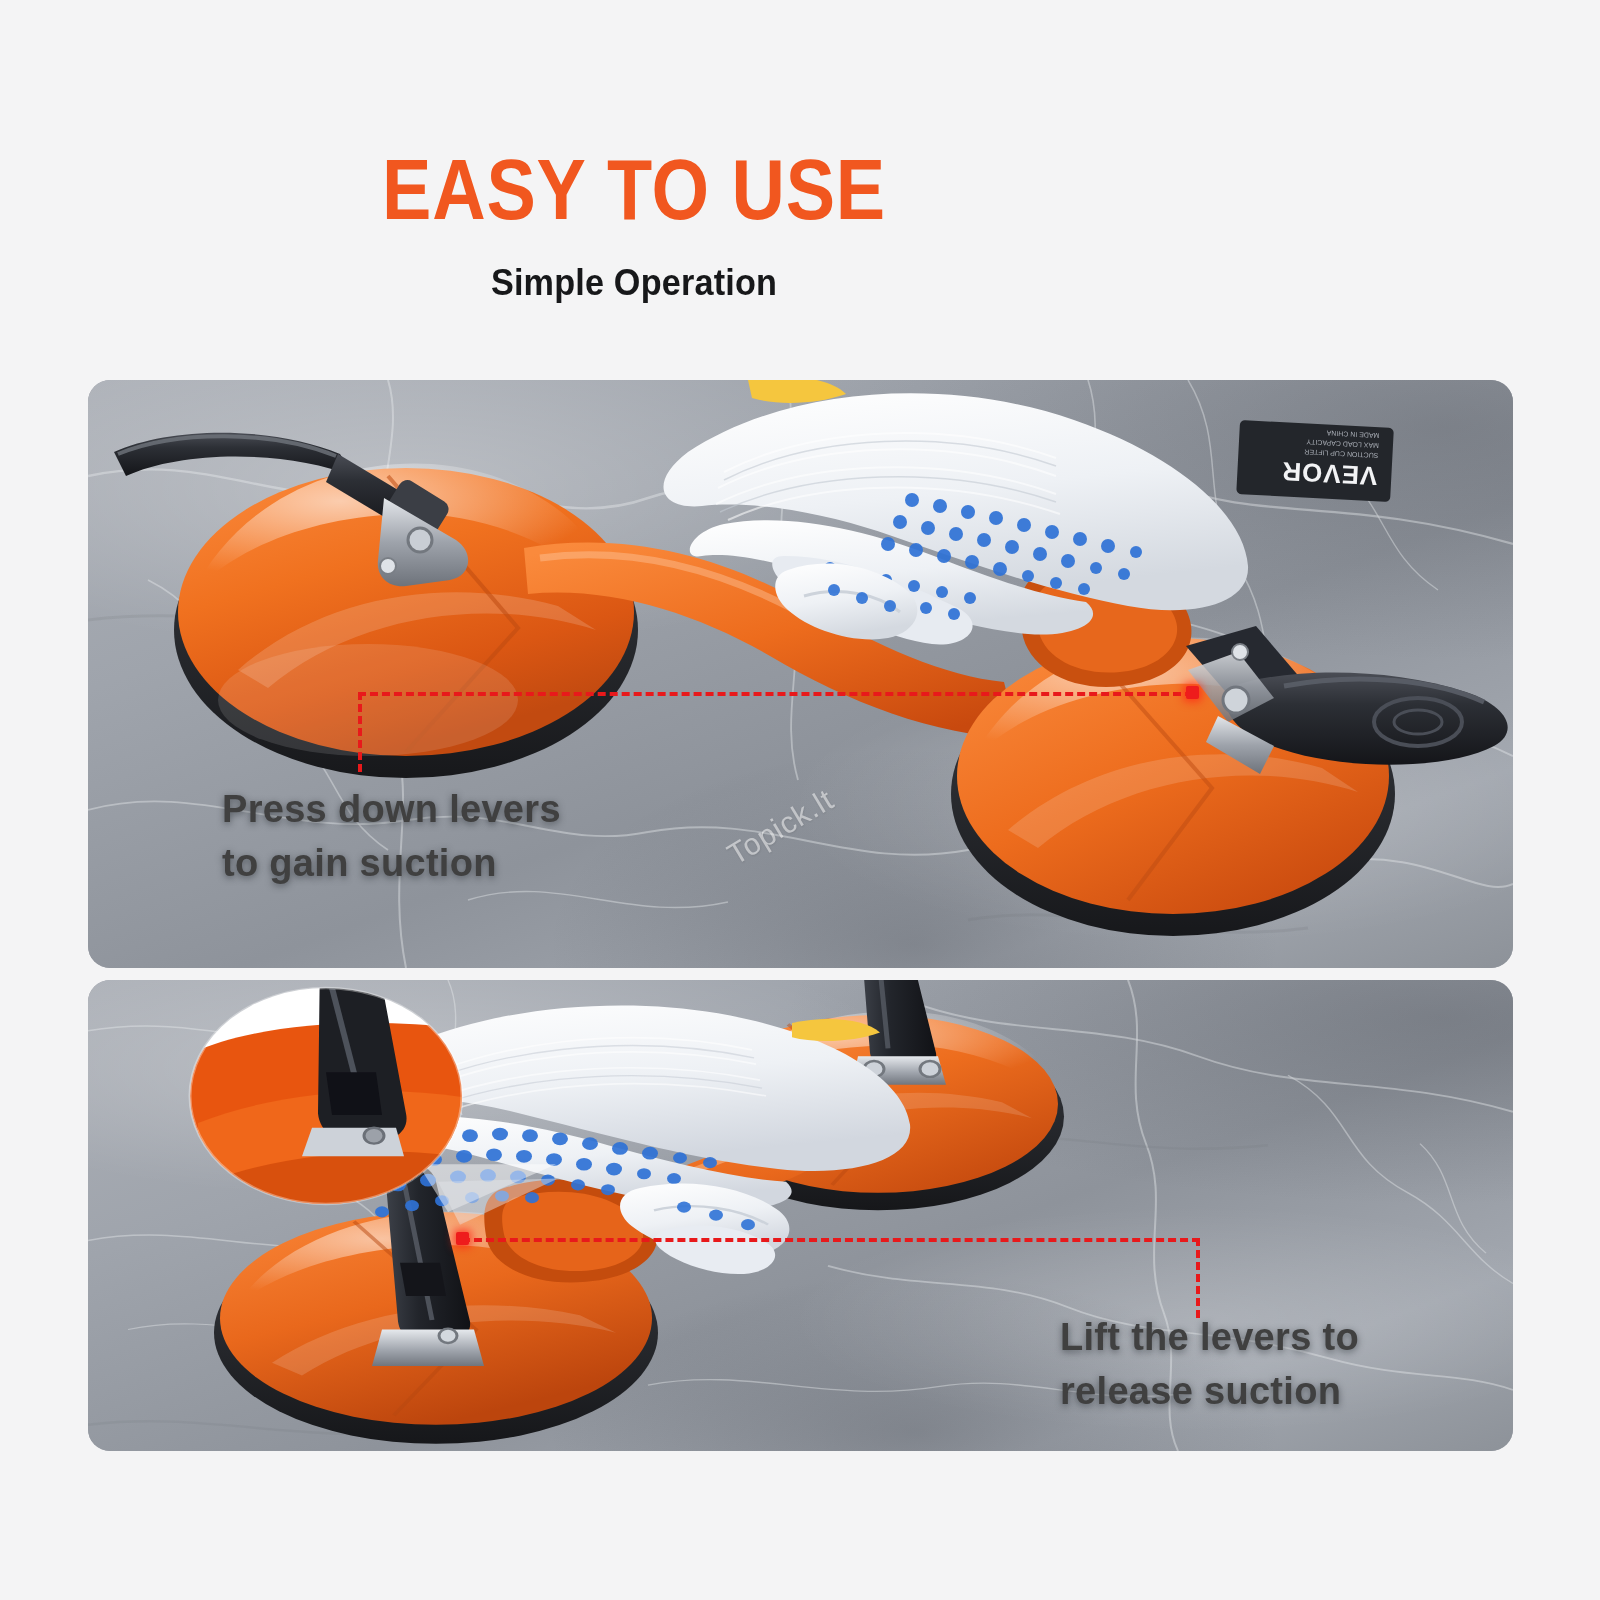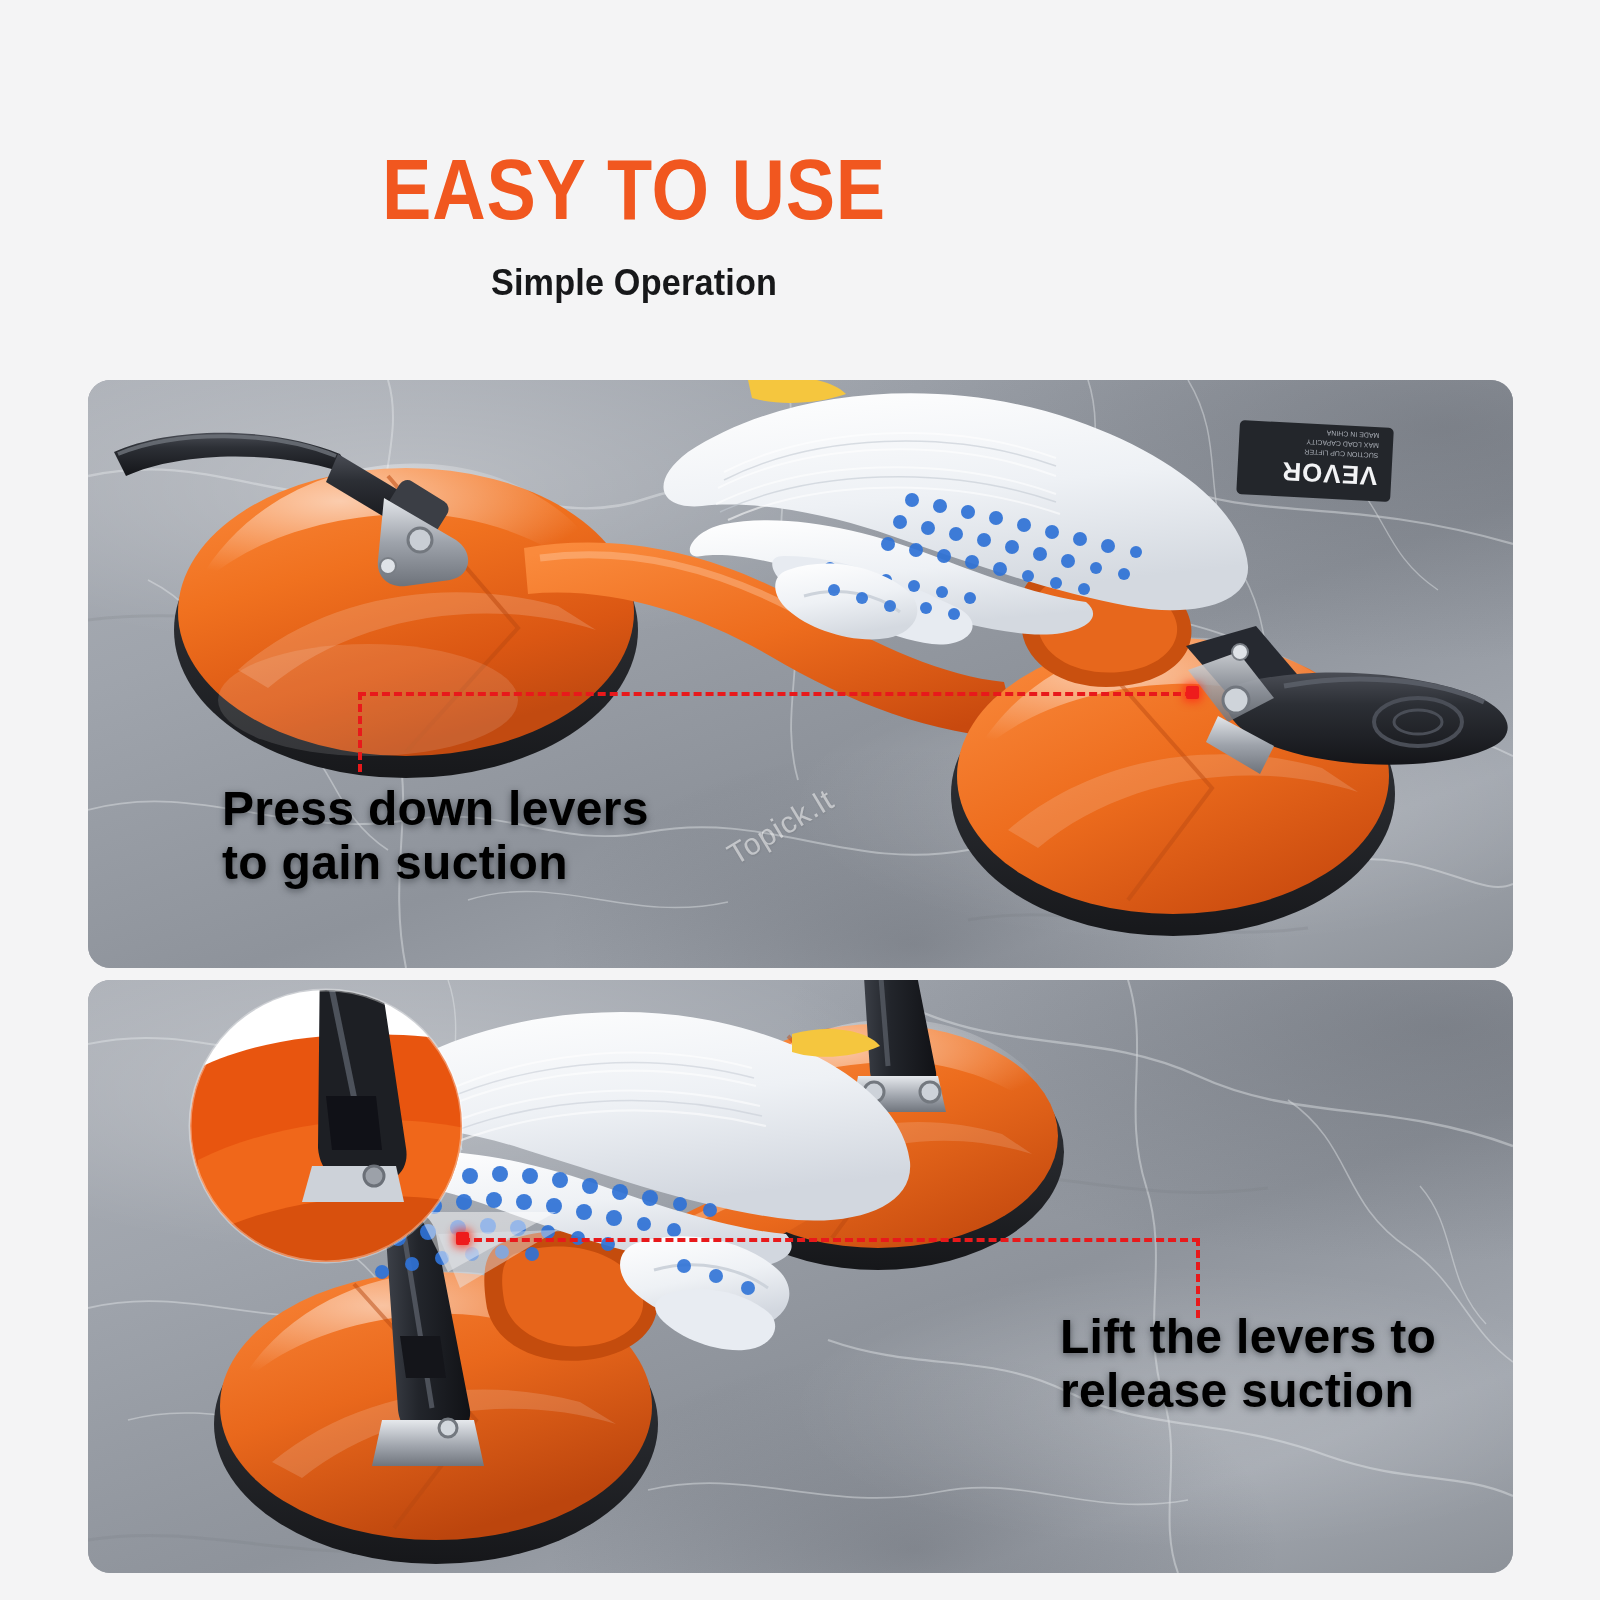--- a/index.html
+++ b/index.html
@@ -40,21 +40,21 @@
   }
 
   
   .panel {
     position:absolute;
     overflow:hidden;
     border-radius:22px;
     background:#9a9ea6;
   }
   #panel-1 { left:88px; top:380px;  width:1425px; height:588px; }
-  #panel-2 { left:88px; top:980px;  width:1425px; height:593px; }
+  #panel-2 { left:88px; top:980px;  width:1425px; height:471px; }
 
   
   .stone {
     position:absolute; inset:0;
     background:
       radial-gradient(ellipse 58% 46% at 22% 18%, rgba(255,255,255,0.26), rgba(255,255,255,0) 62%),
       radial-gradient(ellipse 48% 40% at 78% 72%, rgba(255,255,255,0.16), rgba(255,255,255,0) 60%),
       radial-gradient(ellipse 40% 52% at 58% 96%, rgba(60,64,72,0.30), rgba(0,0,0,0) 64%),
       radial-gradient(ellipse 70% 60% at 95% 8%, rgba(70,74,82,0.30), rgba(0,0,0,0) 66%),
       linear-gradient(160deg, #adb1b8 0%, #9fa4ac 28%, #8e939b 58%, #a2a7af 82%, #8d9299 100%);
@@ -70,22 +70,22 @@
     font-weight:400;
     letter-spacing:1px;
     white-space:nowrap;
     transform:rotate(-31deg);
     text-shadow:0 1px 2px rgba(0,0,0,.10);
   }
 
   
   .caption {
     position:absolute;
-    color:#000000;
-    font-size:48px;
+    color:#404040;
+    font-size:38px;
     line-height:54px;
     font-weight:700;
     letter-spacing:0.3px;
     text-shadow:0 2px 7px rgba(30,34,40,.55);
     white-space:pre-line;
   }
 
   
   .dash-h, .dash-v { position:absolute; }
   .dash-h { height:0; border-top:4px dashed #e8191b; }

